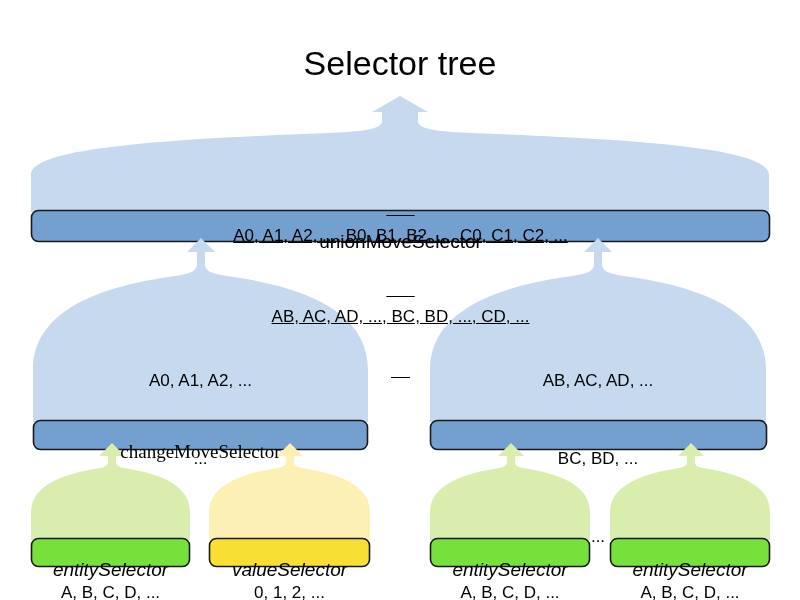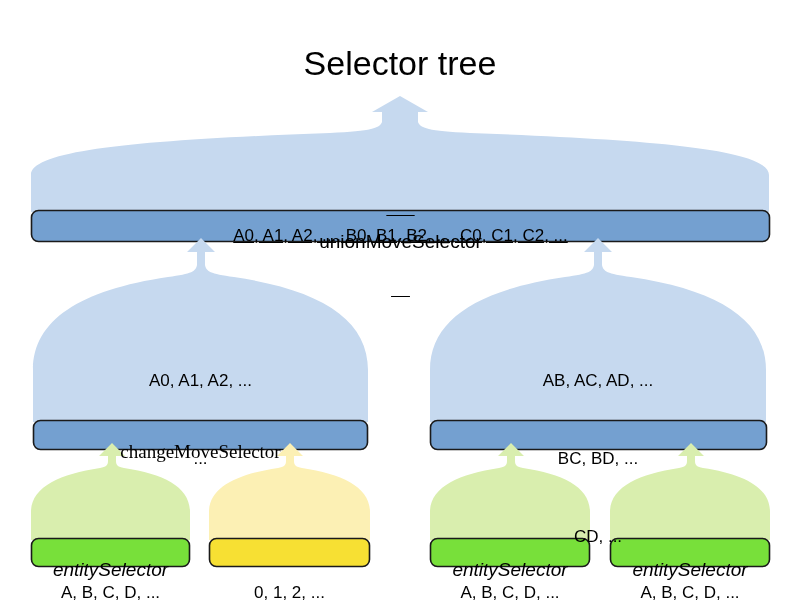--- a/index.html
+++ b/index.html
@@ -218,44 +218,45 @@
       <rect x="610.5" y="538.5" width="159" height="28" rx="7" ry="7" fill="#78e03a" stroke="#1a1a1a" stroke-width="1.6"></rect>
     </g>
   </svg>
 
   <div class="layer-text">
 
     <div class="title">Selector tree</div>
 
     <div class="body-text" style="left:31px; top:152px; width:739px;text-decoration:underline;">
       <div>A0, A1, A2, ..., B0, B1, B2, ..., C0, C1, C2, ...</div>
+      <div>AB, AC, AD, ..., BC, BD, ..., CD, ...</div>
     </div>
     <div class="bar-label" style="left:31px; top:216px; width:739px;">unionMoveSelector</div>
 
     <div class="body-text small" style="left:33px; top:300px; width:335px;">
       <div>A0, A1, A2, ...</div>
       <div>...</div>
     </div>
     <div class="bar-label" style="left:33px; top:426px; width:335px;font-family:Liberation Serif, serif;">changeMoveSelector</div>
 
     <div class="body-text small" style="left:430px; top:300px; width:336px;">
       <div>AB, AC, AD, ...</div>
       <div>BC, BD, ...</div>
-      <div>CD, ...</div>
       <div>...</div>
     </div>
 
     <div class="body-text small" style="left:31px; top:512px; width:159px;">
       <div>A, B, C, D, ...</div>
     </div>
     <div class="bar-label leaf" style="left:31px; top:544px; width:159px;">entitySelector</div>
 
     <div class="body-text small" style="left:209px; top:512px; width:161px;">
       <div>0, 1, 2, ...</div>
     </div>
+    <div class="bar-label leaf" style="left:209px; top:544px; width:161px;">valueSelector</div>
 
     <div class="body-text small" style="left:430px; top:512px; width:160px;">
       <div>A, B, C, D, ...</div>
     </div>
     <div class="bar-label leaf" style="left:430px; top:544px; width:160px;">entitySelector</div>
 
     <div class="body-text small" style="left:610px; top:512px; width:160px;">
       <div>A, B, C, D, ...</div>
     </div>
     <div class="bar-label leaf" style="left:610px; top:544px; width:160px;">entitySelector</div>

